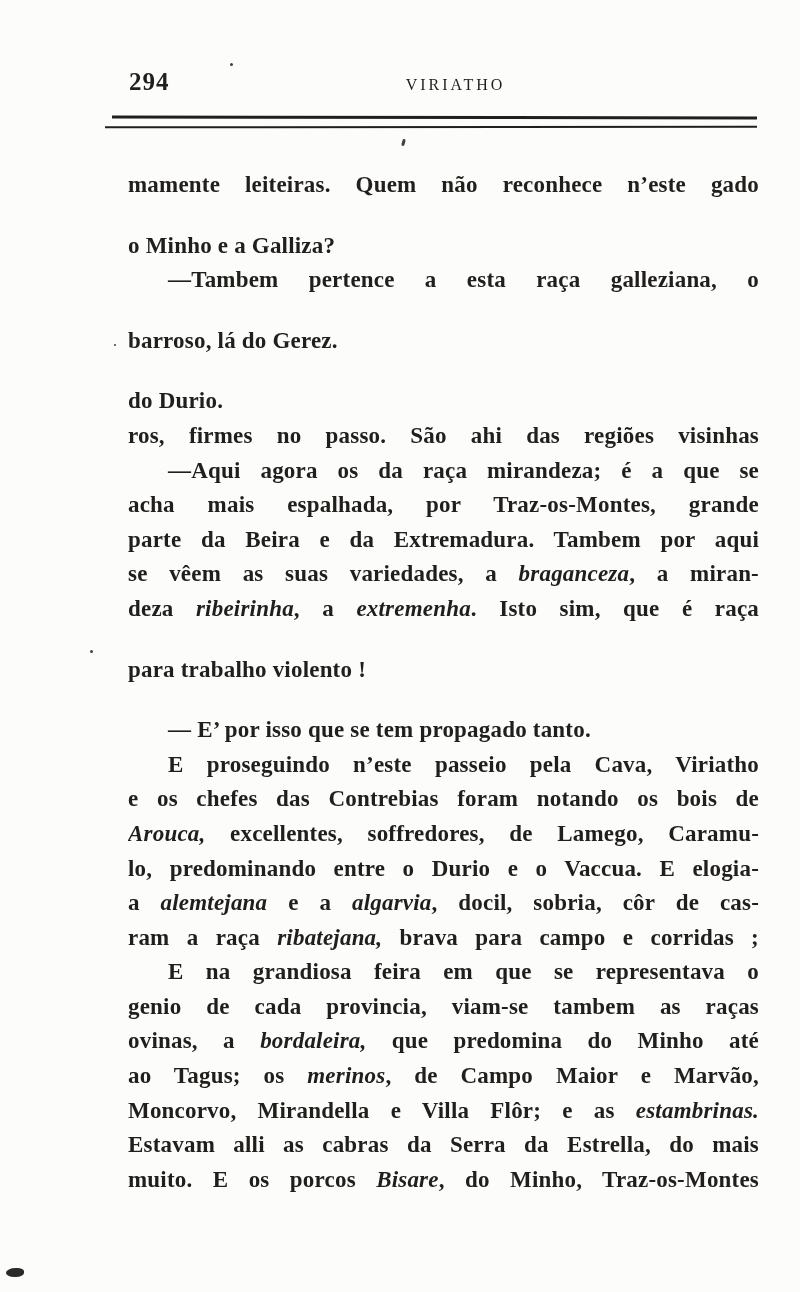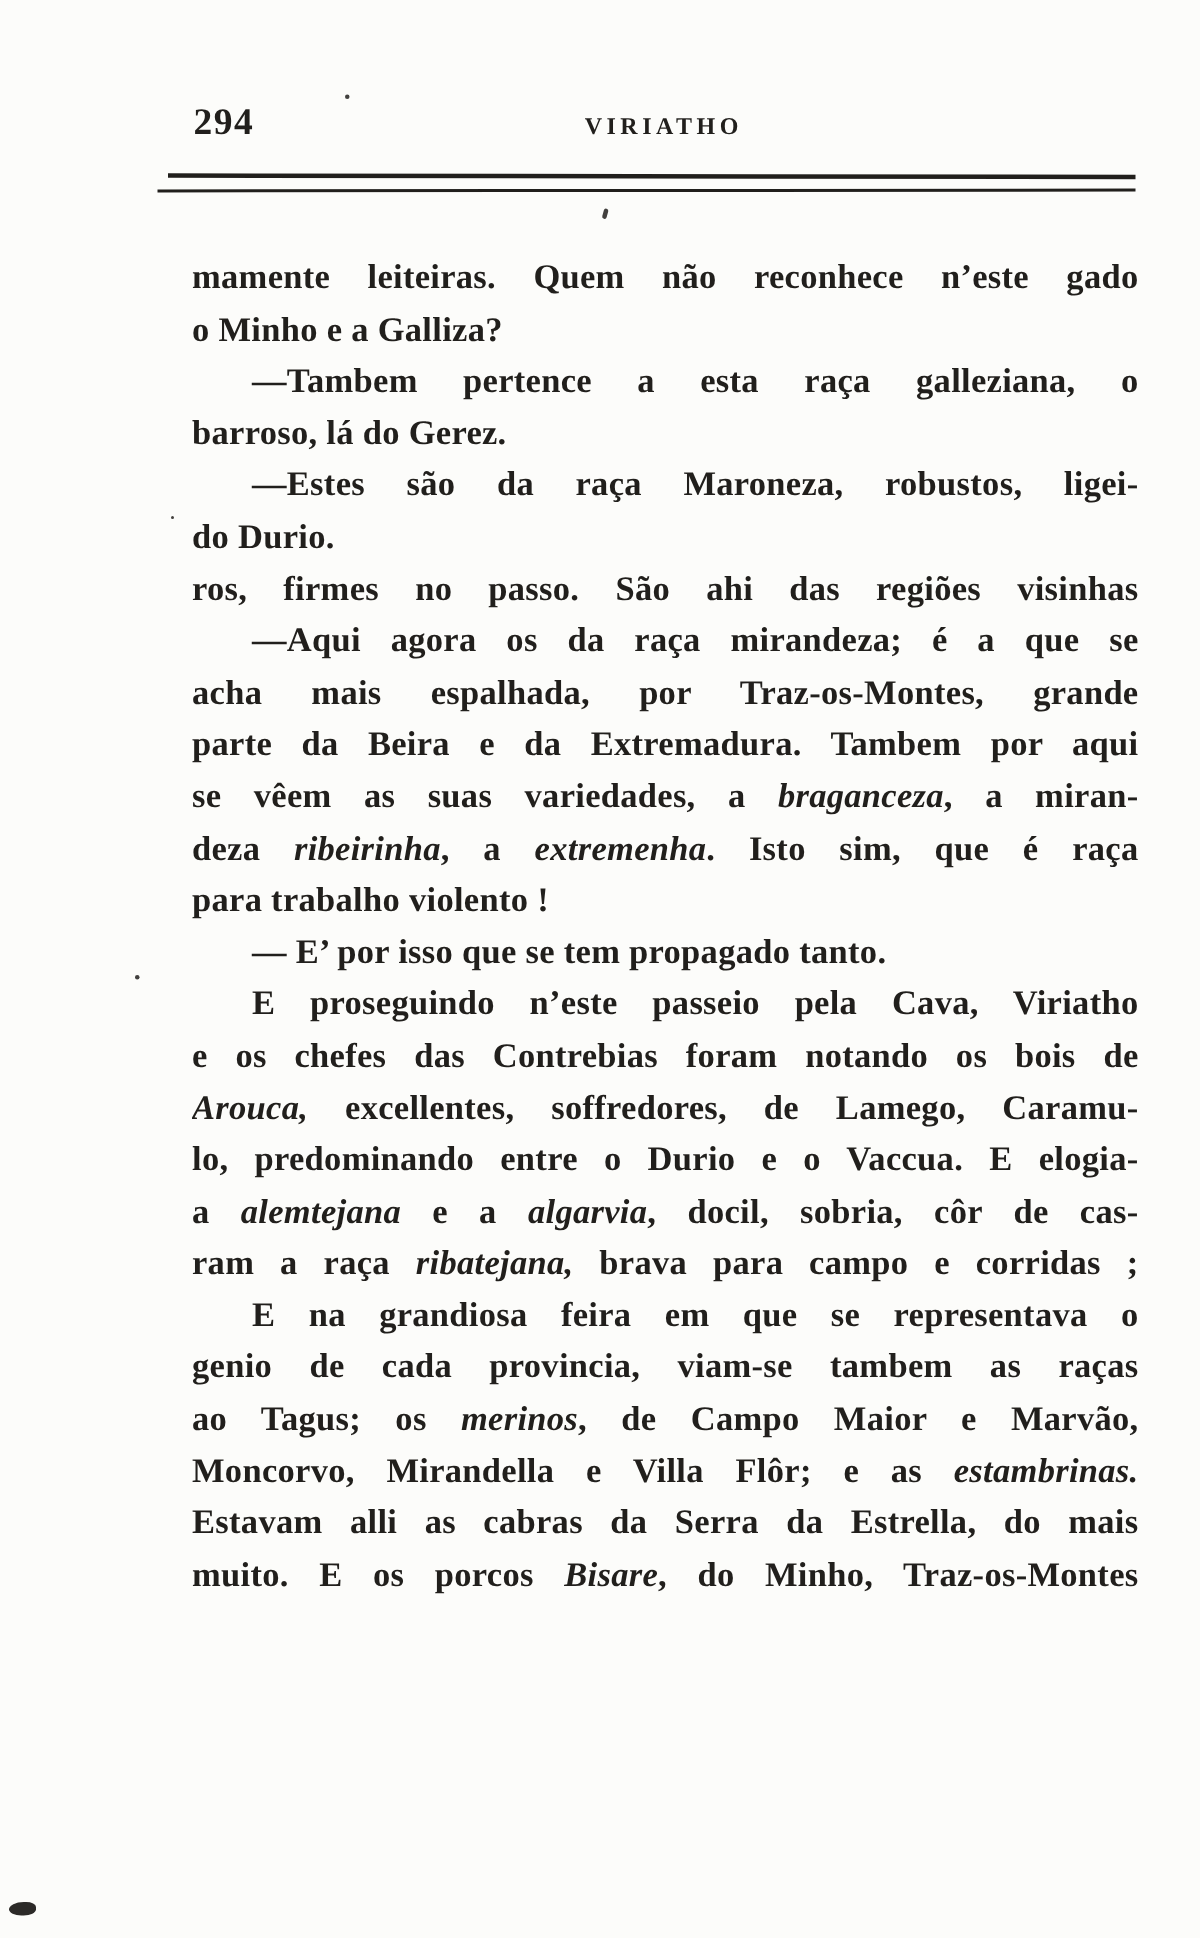--- a/index.html
+++ b/index.html
@@ -13,22 +13,22 @@
     overflow: hidden;
   }
   .page { position: absolute; inset: 0; }
 
   
   .page-number {
     position: absolute; left: 129px; top: 68px;
     font-size: 25px; font-weight: 700; letter-spacing: 1px;
   }
   .running-title {
-    position: absolute; left: 127px; top: 76px; width: 631px;
-    text-align: center; font-size: 16px; font-weight: 700;
+    position: absolute; left: 140px; top: 76px; width: 631px;
+    text-align: center; font-size: 16px; font-weight: 400;
     letter-spacing: 3px;
   }
   .rule-top {
     position: absolute; left: 112px; top: 116px; width: 645px; height: 3px;
     background: var(--ink); transform: rotate(0.08deg);
   }
   .rule-bottom {
     position: absolute; left: 105px; top: 126px; width: 652px; height: 2px;
     background: var(--ink); transform: rotate(-0.05deg);
   }
@@ -36,21 +36,21 @@
   
   .text-block {
     position: absolute; left: 128px; top: 168px; width: 631px;
     font-size: 23px; font-weight: 700; line-height: 34.6px;
     letter-spacing: 0.2px;
   }
   .line {
     text-align: justify; text-align-last: justify;
     height: 34.6px; overflow: hidden; white-space: normal;
   }
-  .line.end { text-align-last: left; }
+  .line.end { text-align-last: left; margin-top: 26px; }
   .line.ind { padding-left: 40px; }
   .it { font-style: italic; }
 
   
   .speck { position: absolute; background: var(--ink); opacity: 0.85; border-radius: 50%; }
   .speck-a { left: 230px; top: 63px; width: 3px; height: 3px; }
   .speck-b { left: 402px; top: 139px; width: 3px; height: 7px; border-radius: 2px; transform: rotate(15deg); }
   .speck-c { left: 90px; top: 650px; width: 3px; height: 3px; }
   .speck-d { left: 114px; top: 344px; width: 2px; height: 2px; }
   .smudge  { position: absolute; left: 6px; top: 1268px; width: 18px; height: 9px;
@@ -71,21 +71,20 @@
   <div class="text-block">
       <div>
         <div class="line"><span>mamente leiteiras. Quem não reconhece n’este gado</span></div>
         <div class="line end"><span>o Minho e a Galliza?</span></div>
       </div>
       <div>
         <div class="line ind"><span>—Tambem pertence a esta raça galleziana, o</span></div>
         <div class="line end"><span>barroso, lá do Gerez.</span></div>
       </div>
       <div>
-        <div class="line ind"><span>—Estes são da raça Maroneza, robustos, ligei-</span></div>
         <div class="line end"><span>do Durio.</span></div>
         <div class="line"><span>ros, firmes no passo. São ahi das regiões visinhas</span></div>
       </div>
       <div>
         <div class="line ind"><span>—Aqui agora os da raça mirandeza; é a que se</span></div>
         <div class="line"><span>acha mais espalhada, por Traz-os-Montes, grande</span></div>
         <div class="line"><span>parte da Beira e da Extremadura. Tambem por aqui</span></div>
         <div class="line"><span>se vêem as suas variedades, a </span><span class="it">braganceza</span><span>, a miran-</span></div>
         <div class="line"><span>deza </span><span class="it">ribeirinha</span><span>, a </span><span class="it">extremenha</span><span>. Isto sim, que é raça</span></div>
         <div class="line end"><span>para trabalho violento !</span></div>
@@ -97,20 +96,21 @@
         <div class="line ind"><span>E proseguindo n’este passeio pela Cava, Viriatho</span></div>
         <div class="line"><span>e os chefes das Contrebias foram notando os bois de</span></div>
         <div class="line"><span class="it">Arouca,</span><span> excellentes, soffredores, de Lamego, Caramu-</span></div>
         <div class="line"><span>lo, predominando entre o Durio e o Vaccua. E elogia-</span></div>
         <div class="line"><span>a </span><span class="it">alemtejana</span><span> e a </span><span class="it">algarvia</span><span>, docil, sobria, côr de cas-</span></div>
         <div class="line"><span>ram a raça </span><span class="it">ribatejana,</span><span> brava para campo e corridas ;</span></div>
       </div>
       <div>
         <div class="line ind"><span>E na grandiosa feira em que se representava o</span></div>
         <div class="line"><span>genio de cada provincia, viam-se tambem as raças</span></div>
+        <div class="line"><span>ovinas, a </span><span class="it">bordaleira,</span><span> que predomina do Minho até</span></div>
         <div class="line"><span>ao Tagus; os </span><span class="it">merinos</span><span>, de Campo Maior e Marvão,</span></div>
         <div class="line"><span>Moncorvo, Mirandella e Villa Flôr; e as </span><span class="it">estambrinas.</span></div>
         <div class="line"><span>Estavam alli as cabras da Serra da Estrella, do mais</span></div>
         <div class="line"><span>muito. E os porcos </span><span class="it">Bisare</span><span>, do Minho, Traz-os-Montes</span></div>
       </div>
     </div>
 
   <div class="speck speck-a"></div>
   <div class="speck speck-b"></div>
   <div class="speck speck-c"></div>

